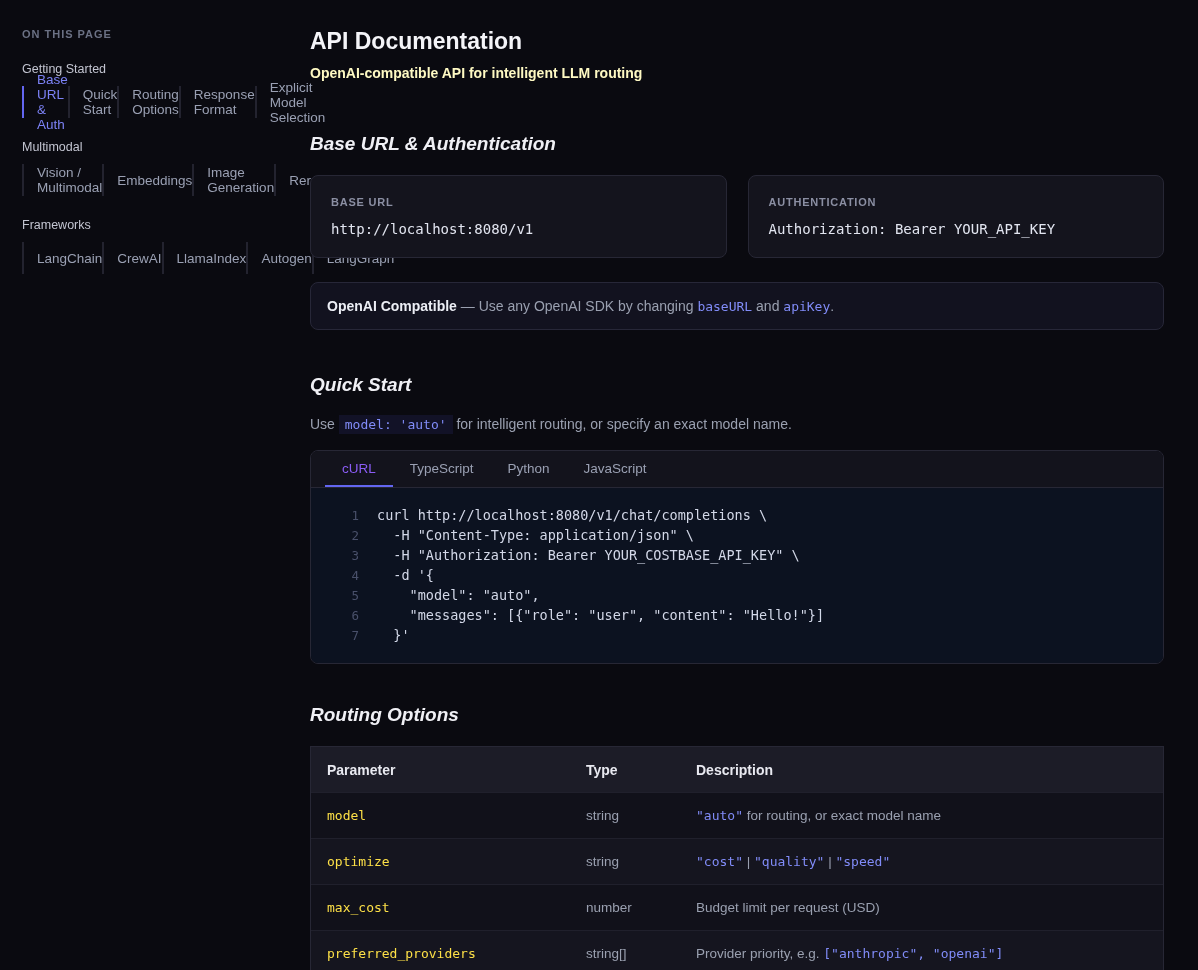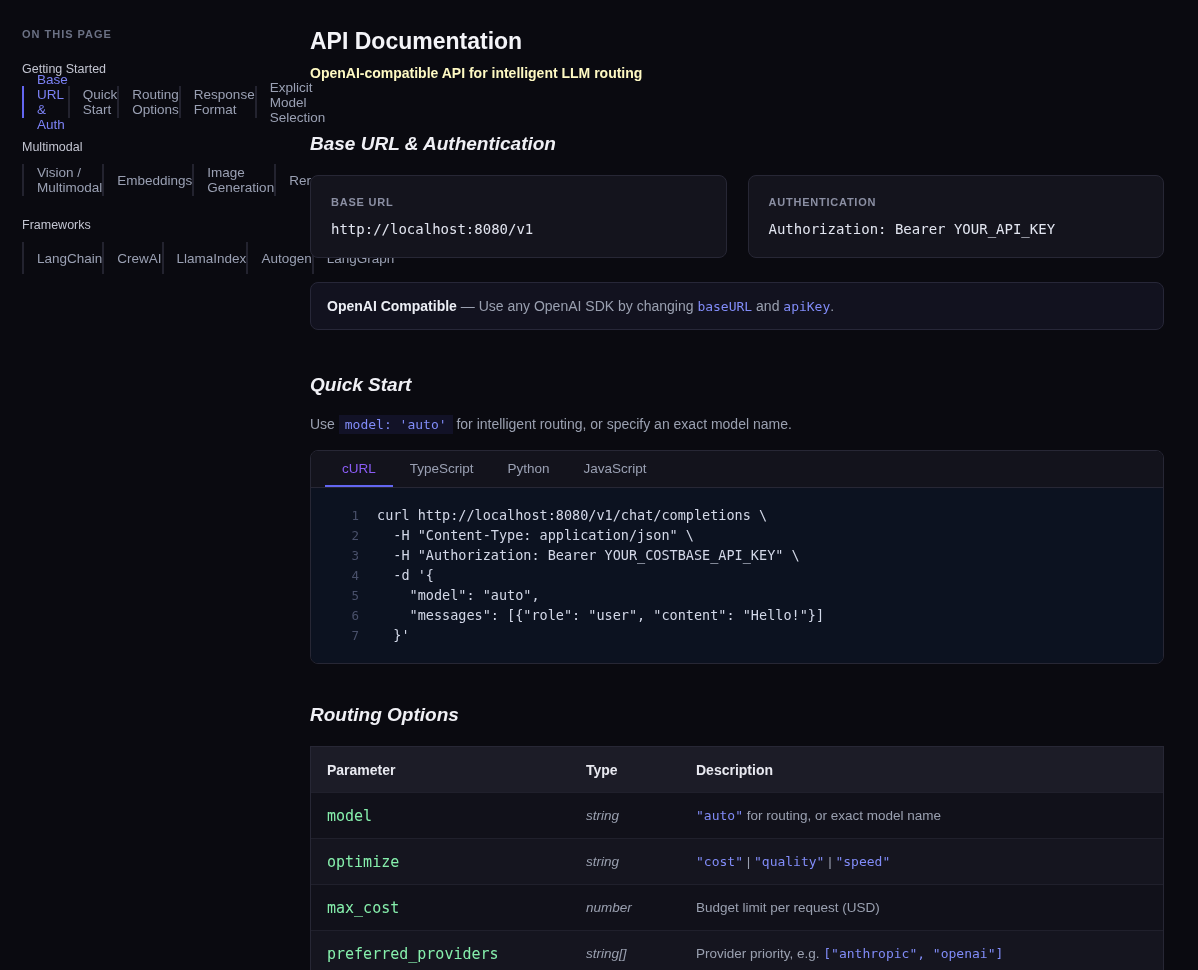--- a/index.html
+++ b/index.html
@@ -66,22 +66,22 @@
   .code-text{padding-left:18px;font-size:13.5px;color:#d3d8e8;white-space:pre;}
 
   .table{border:1px solid #272735;border-radius:0;overflow:hidden;}
   .t-head,.t-row{
     display:grid;grid-template-columns:259px 110px 1fr;
     align-items:center;height:45px;padding:0 16px;
   }
   .t-head{background:#1c1c27;font-size:14px;font-weight:600;color:#e8e9f0;}
   .t-row{background:#11111a;border-top:1px solid #20202c;}
   .t-row:nth-child(even){background:#15151f;}
-  .cell-param{font-size:15px;color:#86efac;}
-  .cell-type{font-size:13.5px;color:#9aa0b0;font-style:italic;}
+  .cell-param{font-size:13px;color:#fde047;}
+  .cell-type{font-size:13.5px;color:#9aa0b0;}
   .cell-desc{font-size:13.5px;color:#9aa0b0;}
   .cell-desc .dcode{font-size:13px;color:#818cf8;}
 </style>
 </head>
 <body>
 
 <aside class="sidebar">
   <div class="sidebar-title">ON THIS PAGE</div>
   <nav>
       <div class="nav-section">

